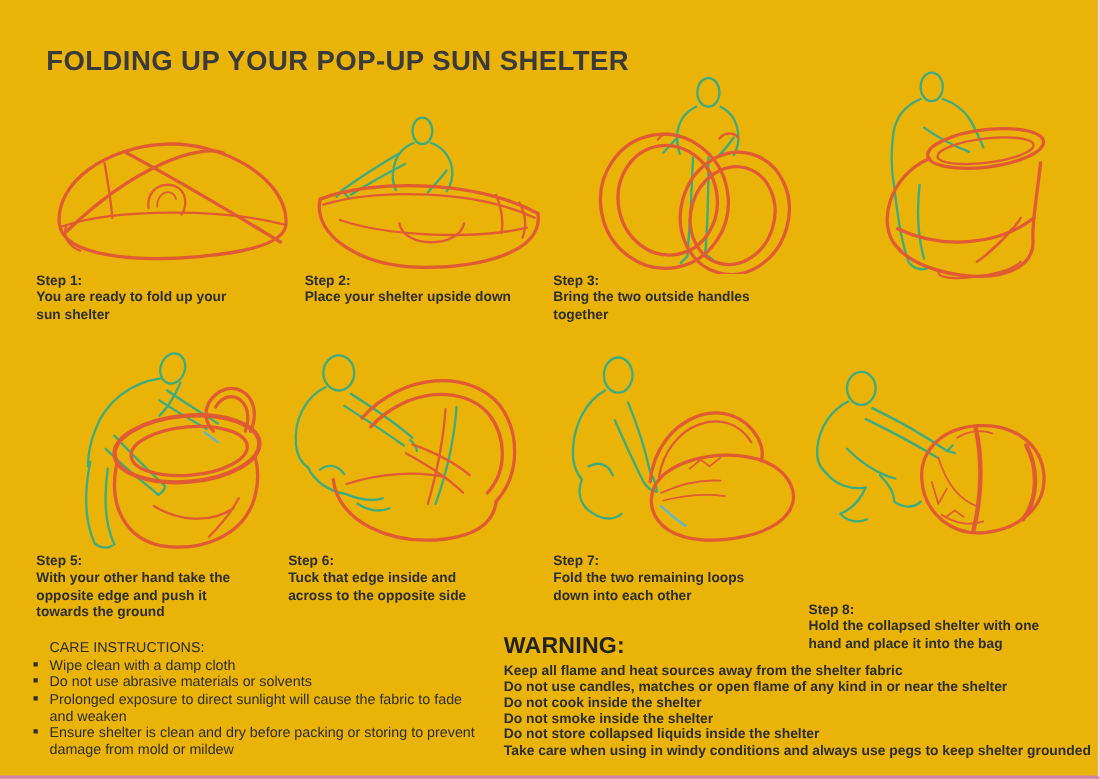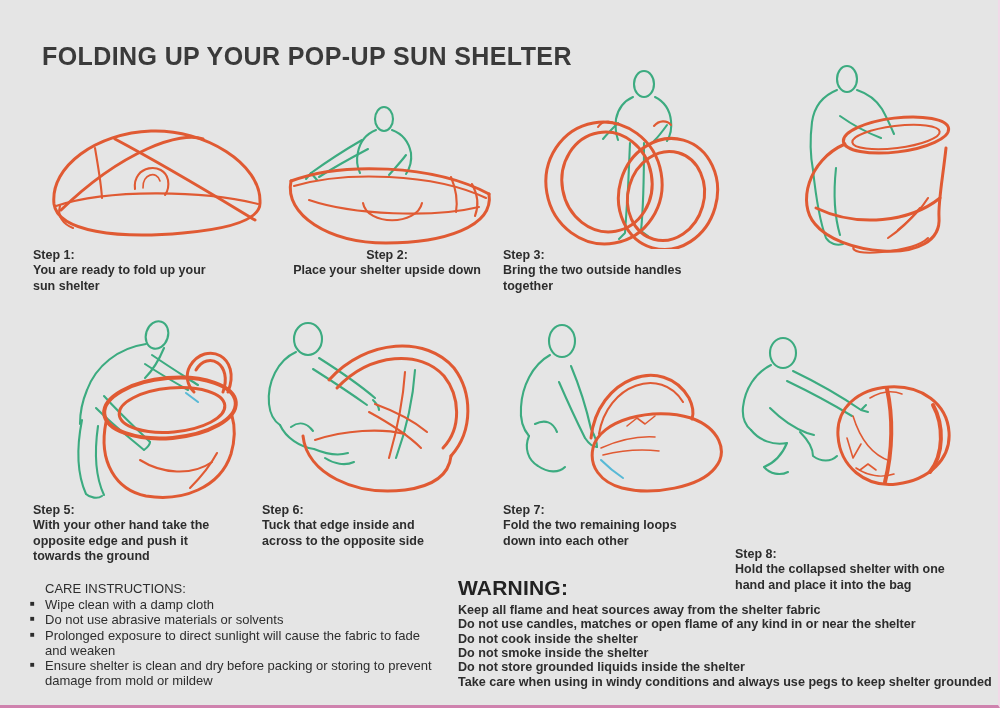--- a/index.html
+++ b/index.html
@@ -1,17 +1,17 @@
 <!DOCTYPE html>
 <html style="--c-shelter: #e05a33; --c-person: #3cab80; --c-blue: #58b9d6; --c-text: #2d2d2d; --c-title: #3a3a3a; --c-border: #cf82ae; --c-border_light: #f2d9e8;"><head>
 <meta charset="utf-8">
 <style>
   html,body{margin:0;padding:0;background:#fff;}
   .sheet{
-    position:relative;width:1000px;height:708px;background:#e5e5e5;
+    position:relative;width:1000px;height:708px;background:#eab308;
     box-sizing:border-box;overflow:hidden;
     font-family:"Liberation Sans",sans-serif;
     border-right:2px solid var(--c-border_light,#f2d9e8);
     border-bottom:3px solid var(--c-border,#cf82ae);
   }
   .page-title{
     position:absolute;left:42px;top:42px;margin:0;
     font-size:25px;font-weight:bold;letter-spacing:.4px;
     color:var(--c-title,#3a3a3a);
   }
@@ -217,21 +217,21 @@
         <path class="o w1" d="M126,140 C138,148 152,150 164,146 M130,142 L138,136 L146,142"></path>
         <path class="o w1" d="M140,70 C150,64 162,62 172,66"></path>
       </g>
     </svg>
   </figure>
 
   <div class="caption" style="left:33px;top:248px;width:195px;">
     <span class="step-label">Step 1:</span>
     <span class="step-text">You are ready to fold up your sun shelter</span>
   </div>
-  <div class="caption" style="left:277px;top:248px;width:220px;text-align:center;">
+  <div class="caption" style="left:277px;top:248px;width:220px;">
     <span class="step-label">Step 2:</span>
     <span class="step-text">Place your shelter upside down</span>
   </div>
   <div class="caption" style="left:503px;top:248px;width:195px;">
     <span class="step-label">Step 3:</span>
     <span class="step-text">Bring the two outside handles together</span>
   </div>
   <div class="caption" style="left:729px;top:248px;width:245px;">
   </div>
   <div class="caption" style="left:33px;top:503px;width:195px;">
@@ -260,17 +260,17 @@
       <li>Ensure shelter is clean and dry before packing or storing to prevent damage from mold or mildew</li>
     </ul>
   </div>
 
   <div class="warning">
     <div class="warning-title">WARNING:</div>
     <div class="warn-line">Keep all flame and heat sources away from the shelter fabric</div>
     <div class="warn-line">Do not use candles, matches or open flame of any kind in or near the shelter</div>
     <div class="warn-line">Do not cook inside the shelter</div>
     <div class="warn-line">Do not smoke inside the shelter</div>
-    <div class="warn-line">Do not store grounded liquids inside the shelter</div>
+    <div class="warn-line">Do not store collapsed liquids inside the shelter</div>
     <div class="warn-line">Take care when using in windy conditions and always use pegs to keep shelter grounded</div>
   </div>
 
 </div>
 
 </body></html>

